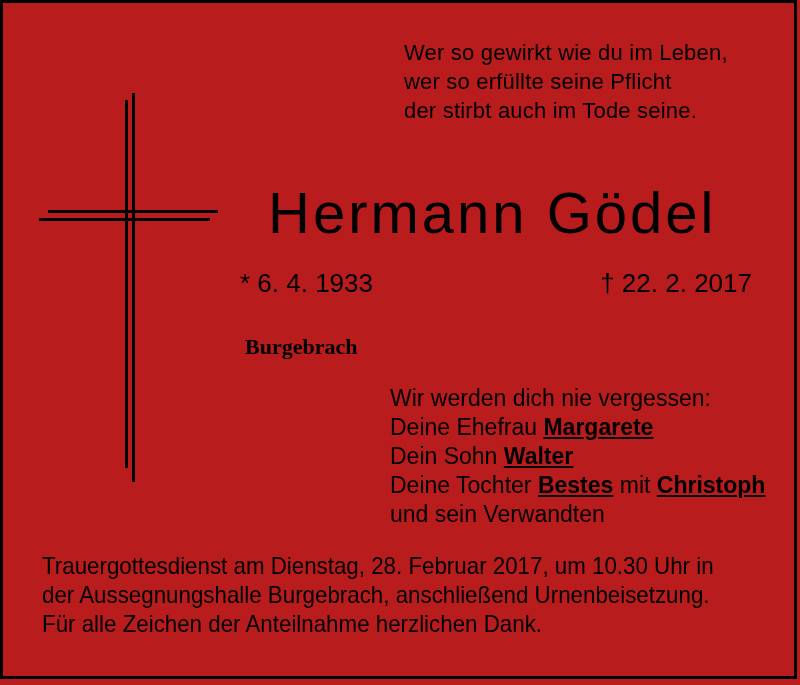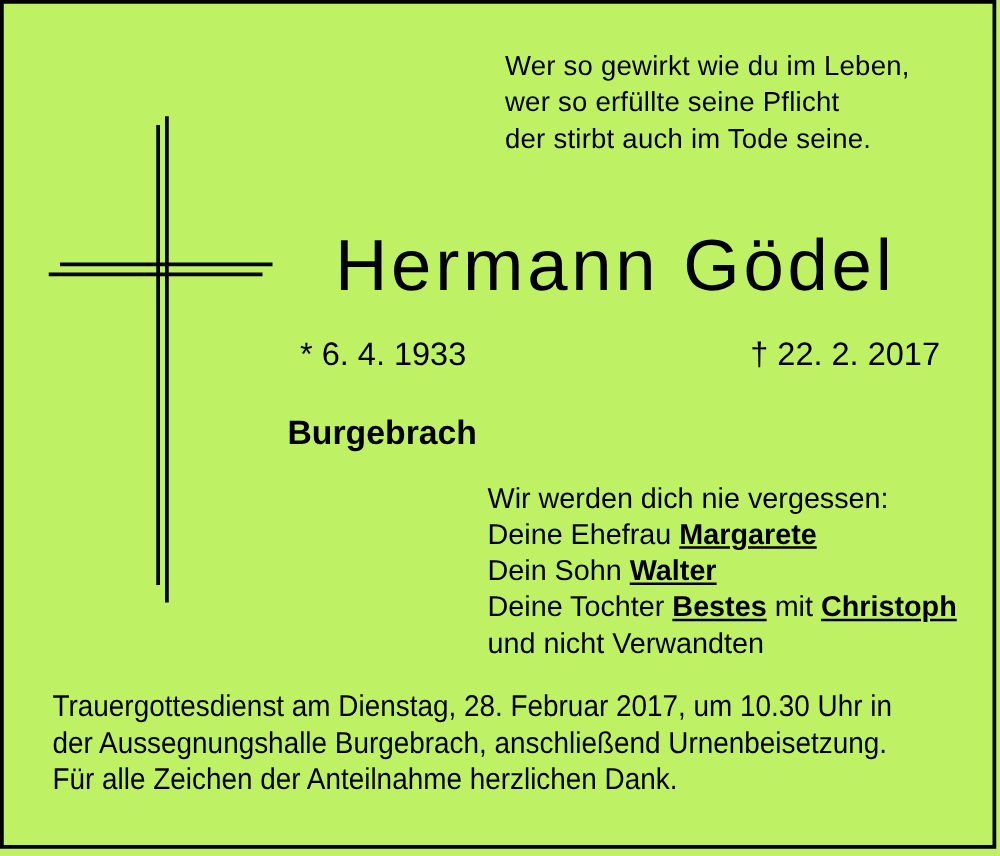--- a/index.html
+++ b/index.html
@@ -4,21 +4,21 @@
 <style>
   html, body {
     margin: 0;
     padding: 0;
     background: #ffffff;
   }
   .canvas {
     position: relative;
     width: 800px;
     height: 685px;
-    background: #bef264;
+    background: #b91c1c;
     color: #000000;
     font-family: "Liberation Sans", sans-serif;
     overflow: hidden;
   }
   
   .sheet-frame {
     position: absolute;
     left: 0; top: 0;
     width: 797px; height: 679px;
     border: 3px solid #000000;
@@ -55,25 +55,26 @@
     position: absolute;
     top: 270px;
     font-size: 26px;
     line-height: 26px;
     white-space: nowrap;
   }
   .date-birth { left: 240px; }
   .date-death { right: 48px; }
   .place {
     position: absolute;
-    left: 230px; top: 334px;
-    font-size: 27px;
+    left: 245px; top: 334px;
+    font-size: 22px;
     line-height: 25px;
     font-weight: 700;
     white-space: nowrap;
+    font-family: Liberation Serif, serif;
   }
   .family {
     position: absolute;
     left: 390px; top: 384px;
     font-size: 23px;
     line-height: 29px;
     white-space: nowrap;
   }
   .family .b { font-weight: 700; text-decoration: underline; }
   .footer {
@@ -111,21 +112,21 @@
   <div class="date date-birth">* 6. 4. 1933</div>
   <div class="date date-death">† 22. 2. 2017</div>
 
   <div class="place">Burgebrach</div>
 
   <div class="family">
     <div>Wir werden dich nie vergessen:</div>
     <div><span>Deine Ehefrau </span><span class="b">Margarete</span></div>
     <div><span>Dein Sohn </span><span class="b">Walter</span></div>
     <div><span>Deine Tochter </span><span class="b">Bestes</span><span> mit </span><span class="b">Christoph</span></div>
-    <div>und nicht Verwandten</div>
+    <div>und sein Verwandten</div>
   </div>
 
   <div class="footer">
     <div>Trauergottesdienst am Dienstag, 28. Februar 2017, um 10.30 Uhr in</div>
     <div>der Aussegnungshalle Burgebrach, anschließend Urnenbeisetzung.</div>
     <div>Für alle Zeichen der Anteilnahme herzlichen Dank.</div>
   </div>
 
 </div>
 

